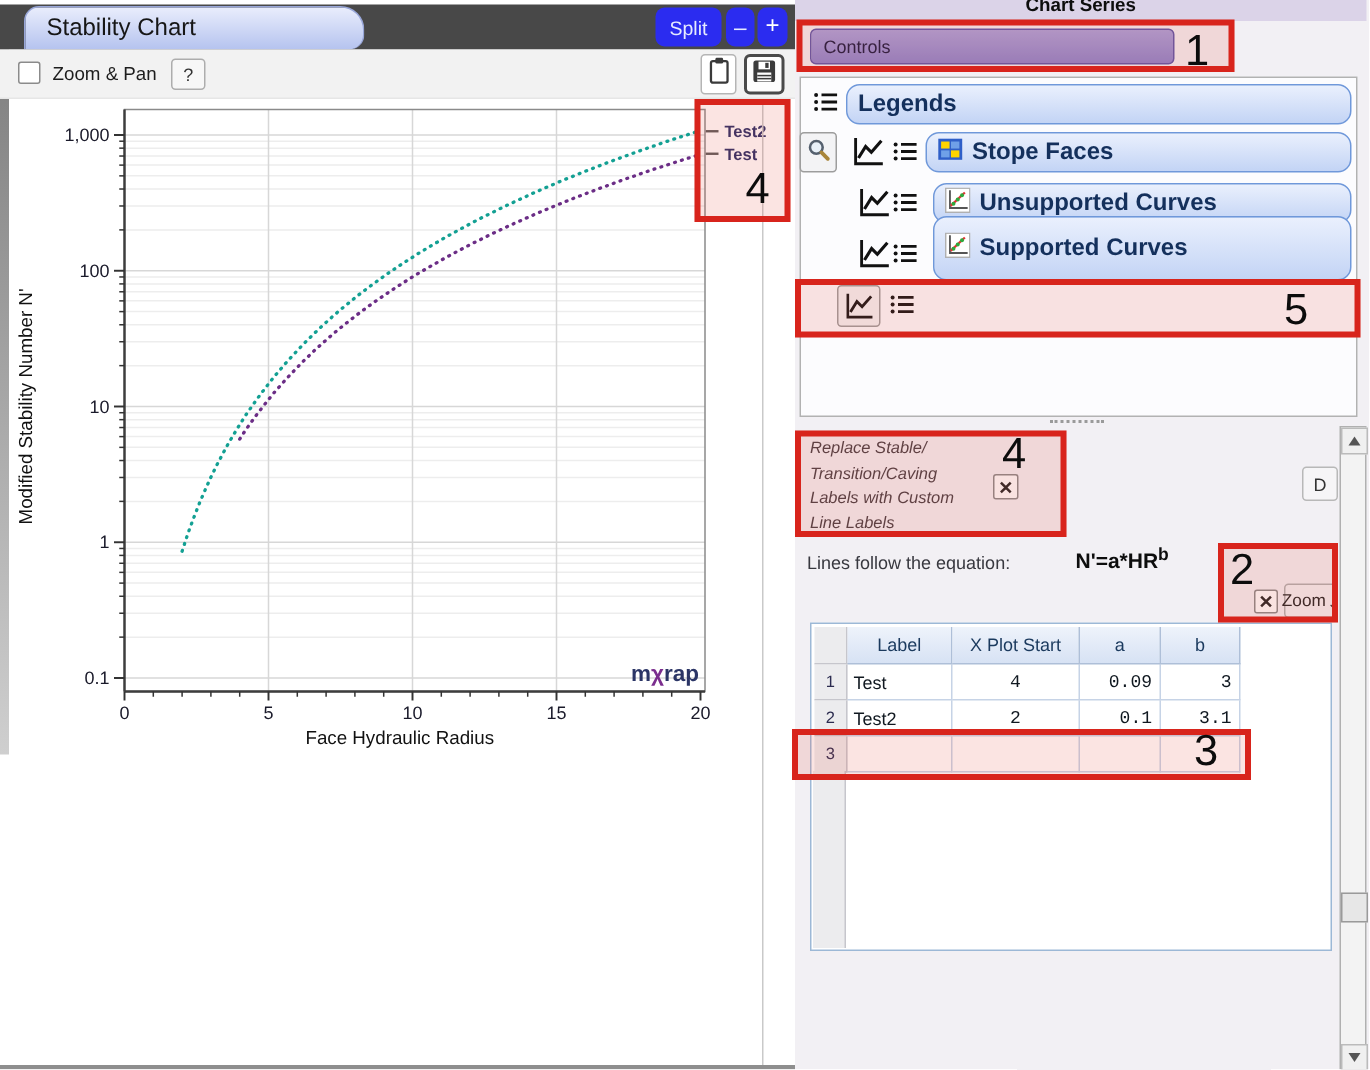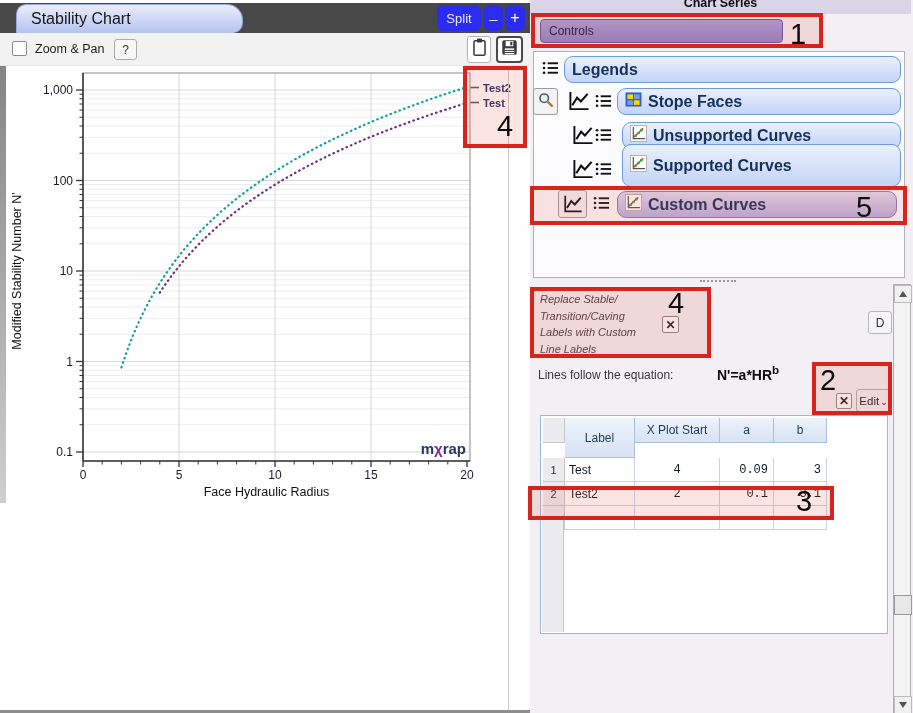--- a/index.html
+++ b/index.html
@@ -411,33 +411,20 @@
         <g stroke="#111" stroke-width="2">
           <line x1="6" y1="4" x2="17" y2="4"></line>
           <line x1="6" y1="9" x2="17" y2="9"></line>
           <line x1="6" y1="14" x2="17" y2="14"></line>
         </g>
         <circle cx="2.2" cy="4" r="1.4" fill="#111"></circle>
         <circle cx="2.2" cy="9" r="1.4" fill="#111"></circle>
         <circle cx="2.2" cy="14" r="1.4" fill="#111"></circle>
       </svg>
   </div>
-  <div class="abs sbtn purple" id="custom-btn">
-    <span>
-      <svg width="17" height="17" viewBox="0 0 18 18">
-          <rect x="0.5" y="0.5" width="17" height="17" fill="#fff" stroke="#b0b0b0"></rect>
-          <path d="M3.5 2 V14.5 H16" fill="none" stroke="#555" stroke-width="1.3"></path>
-          <line x1="4" y1="13" x2="14" y2="3.5" stroke="#e03535" stroke-width="1.6"></line>
-          <circle cx="6" cy="11.5" r="1.4" fill="#2ea83c"></circle>
-          <circle cx="9" cy="8.5" r="1.4" fill="#2ea83c"></circle>
-          <circle cx="12" cy="5.5" r="1.4" fill="#2ea83c"></circle>
-        </svg>
-    </span>
-    <span>Custom Curves</span>
-  </div>
 
   <div class="abs" id="splitter-dots"></div>
 
   <div class="abs" id="replace-text">
     <div>Replace Stable/</div>
     <div>Transition/Caving</div>
     <div>Labels with Custom</div>
     <div>Line Labels</div>
   </div>
   <div class="abs xcheck" id="replace-check">
@@ -446,29 +433,29 @@
   <div class="abs" id="d-btn">
     <span>D</span>
   </div>
 
   <div class="abs" id="eq-label">Lines follow the equation:</div>
   <div class="abs" id="equation"><span>N'=a*HR</span><sup>b</sup></div>
   <div class="abs xcheck" id="eq-check">
     <span>✕</span>
   </div>
   <div class="abs" id="edit-btn">
-    <span>Edit</span>
+    <span>Zoom</span>
     <span class="arr">⌄</span>
   </div>
 
   <div class="abs" id="tablebox">
     <div style="padding:2px 0 0 2px;">
       <div class="trow">
         <div class="tc th gut c0" style="height:25px;"></div>
-        <div class="tc th c1" style="height:40px;">Label</div>
+        <div class="tc th c1" style="height:25px;">Label</div>
         <div class="tc th c2" style="height:25px;">X Plot Start</div>
         <div class="tc th c3" style="height:25px;">a</div>
         <div class="tc th c4" style="height:25px;">b</div>
       </div>
       <div class="trow">
         <div class="tc gut c0" style="height:24px;">1</div>
         <div class="tc c1 al" style="height:24px;">Test</div>
         <div class="tc c2 ac mono" style="height:24px;">4</div>
         <div class="tc c3 ar mono" style="height:24px;">0.09</div>
         <div class="tc c4 ar mono" style="height:24px;">3</div>

